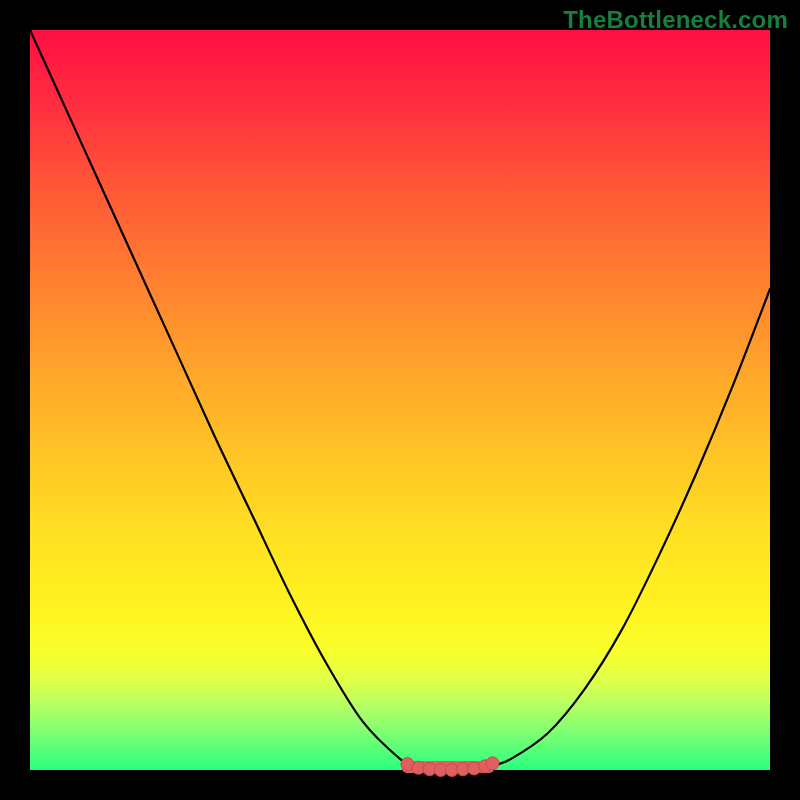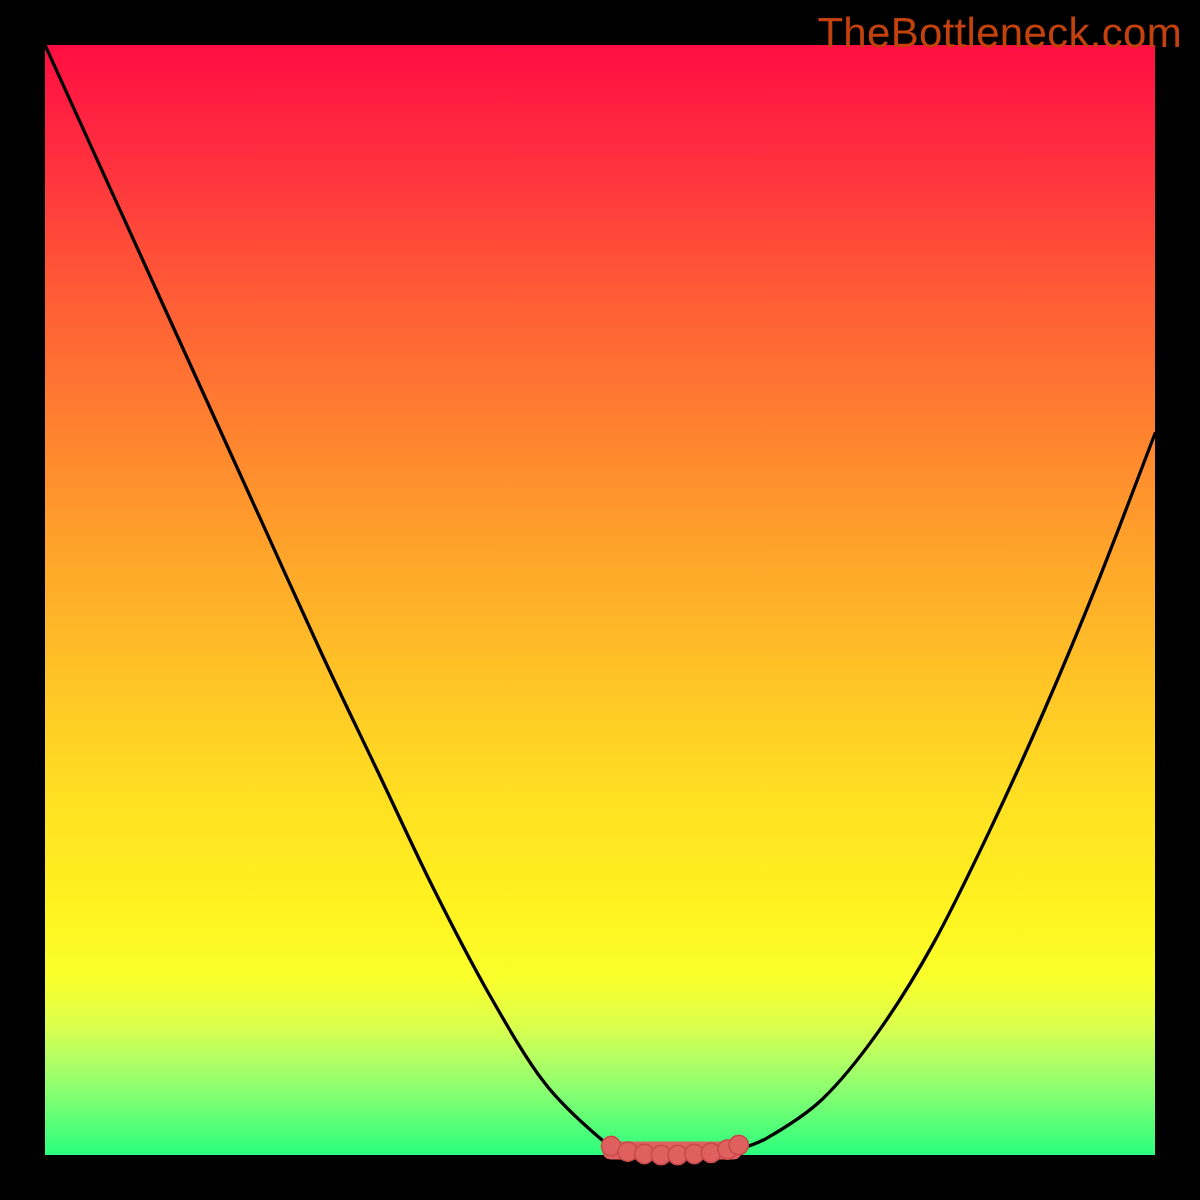--- a/index.html
+++ b/index.html
@@ -8,24 +8,25 @@
     position: relative;
     width: 800px;
     height: 800px;
     background: #000;
   }
   .watermark {
     position: absolute;
     top: 6px;
     right: 12px;
     font-family: Arial, Helvetica, sans-serif;
-    font-size: 28px;
-    color: #c2410c;
+    font-size: 24px;
+    color: #15803d;
     letter-spacing: 0.2px;
     z-index: 5;
+    font-weight: bold;
   }
   .plot {
     position: absolute;
     left: 30px;
     top: 30px;
     width: 740px;
     height: 740px;
     overflow: visible;
   }
   .grad {

